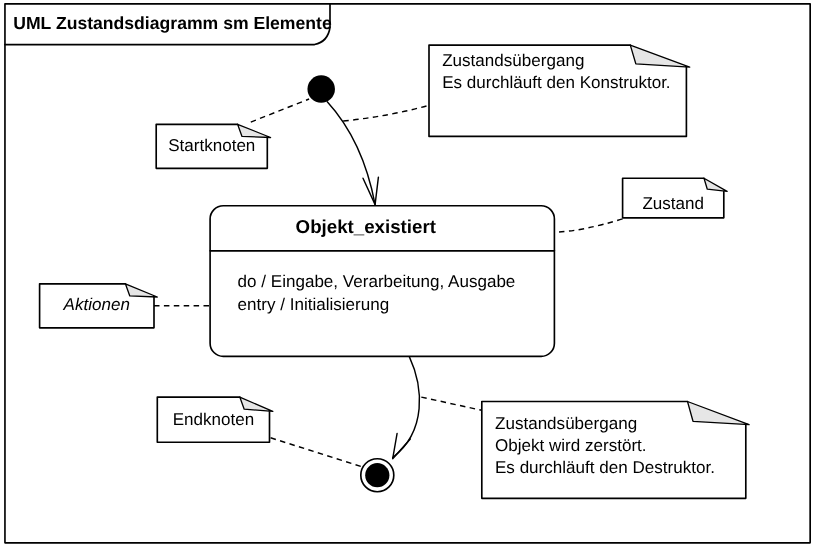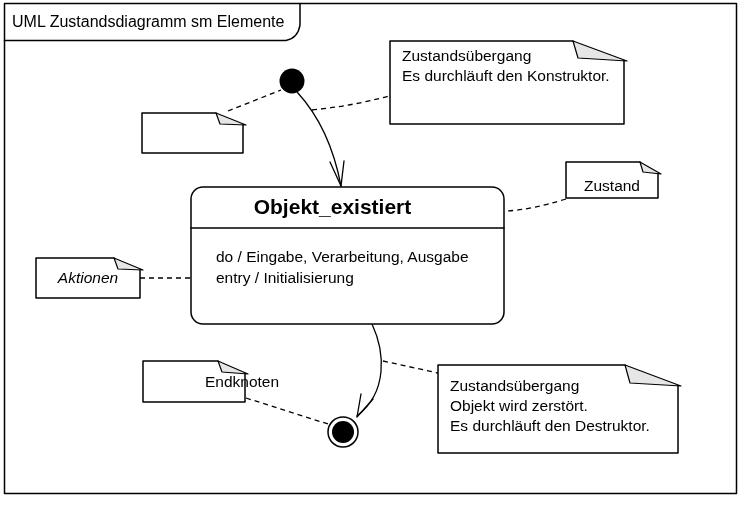--- a/index.html
+++ b/index.html
@@ -17,24 +17,24 @@
     overflow:hidden;
   }
   svg.layer{position:absolute;left:0;top:0;}
   .ln{stroke:var(--stroke);fill:none;stroke-width:1.5;stroke-linecap:round;stroke-linejoin:round;}
   .thin{stroke-width:1.3;}
   .dash{stroke:var(--stroke);fill:none;stroke-width:1.3;stroke-dasharray:5 4;}
   .white{fill:var(--fill);}
   .black{fill:var(--stroke);}
   .fold{fill:var(--fold-fill);stroke:var(--stroke);stroke-width:1.2;stroke-linejoin:round;}
   .txt{position:absolute;white-space:nowrap;}
-  .frame-title{left:12px;top:13px;font-size:16px;line-height:17px;}
+  .frame-title{left:12px;top:13px;font-size:16px;line-height:17px;font-weight:bold;}
   .note-label{display:flex;align-items:center;justify-content:center;font-size:15.5px;}
   .note-lines{font-size:15.5px;line-height:20px;}
-  .state-title{left:191px;top:196px;width:283px;text-align:center;font-size:21px;font-weight:bold;line-height:22px;}
+  .state-title{left:191px;top:196px;width:283px;text-align:center;font-size:17px;font-weight:bold;line-height:22px;}
   .state-actions{left:216px;top:246px;font-size:15.5px;line-height:21px;}
 </style>
 </head>
 <body>
 
 <div class="canvas">
 
   <svg class="layer" width="746" height="507" viewBox="0 0 746 507">
 
     <rect class="ln" x="4.5" y="3.5" width="732" height="490"></rect>
@@ -91,31 +91,32 @@
       <path class="fold" d="M 218,361 L 222,372 L 248,374 Z"></path>
     </g>
     <g>
       <path class="ln white" d="M 625,365 L 438,365 L 438,453 L 678,453 L 678,386"></path>
       <path class="fold" d="M 625,365 L 630,383 L 681,386 Z"></path>
     </g>
   </svg>
 
   <div class="txt frame-title">UML Zustandsdiagramm sm Elemente</div>
 
+  <div class="txt note-label" style="left:142px;top:113px;width:101px;height:40px;">Startknoten</div>
 
   <div class="txt note-lines" style="left:402px;top:46px;width:222px;">
     <div>Zustandsübergang</div>
     <div>Es durchläuft den Konstruktor.</div>
   </div>
 
   <div class="txt note-label" style="left:566px;top:162px;width:92px;height:47px;text-align:center;">Zustand</div>
 
   <div class="txt note-label" style="left:36px;top:258px;width:104px;height:40px;font-style:italic;">Aktionen</div>
 
-  <div class="txt note-label" style="left:143px;top:361px;width:102px;height:41px;padding-left:48px;">Endknoten</div>
+  <div class="txt note-label" style="left:143px;top:361px;width:102px;height:41px;">Endknoten</div>
 
   <div class="txt note-lines" style="left:450px;top:376px;width:228px;">
     <div>Zustandsübergang</div>
     <div>Objekt wird zerstört.</div>
     <div>Es durchläuft den Destruktor.</div>
   </div>
 
   <div class="txt state-title">Objekt_existiert</div>
 
   <div class="txt state-actions">

